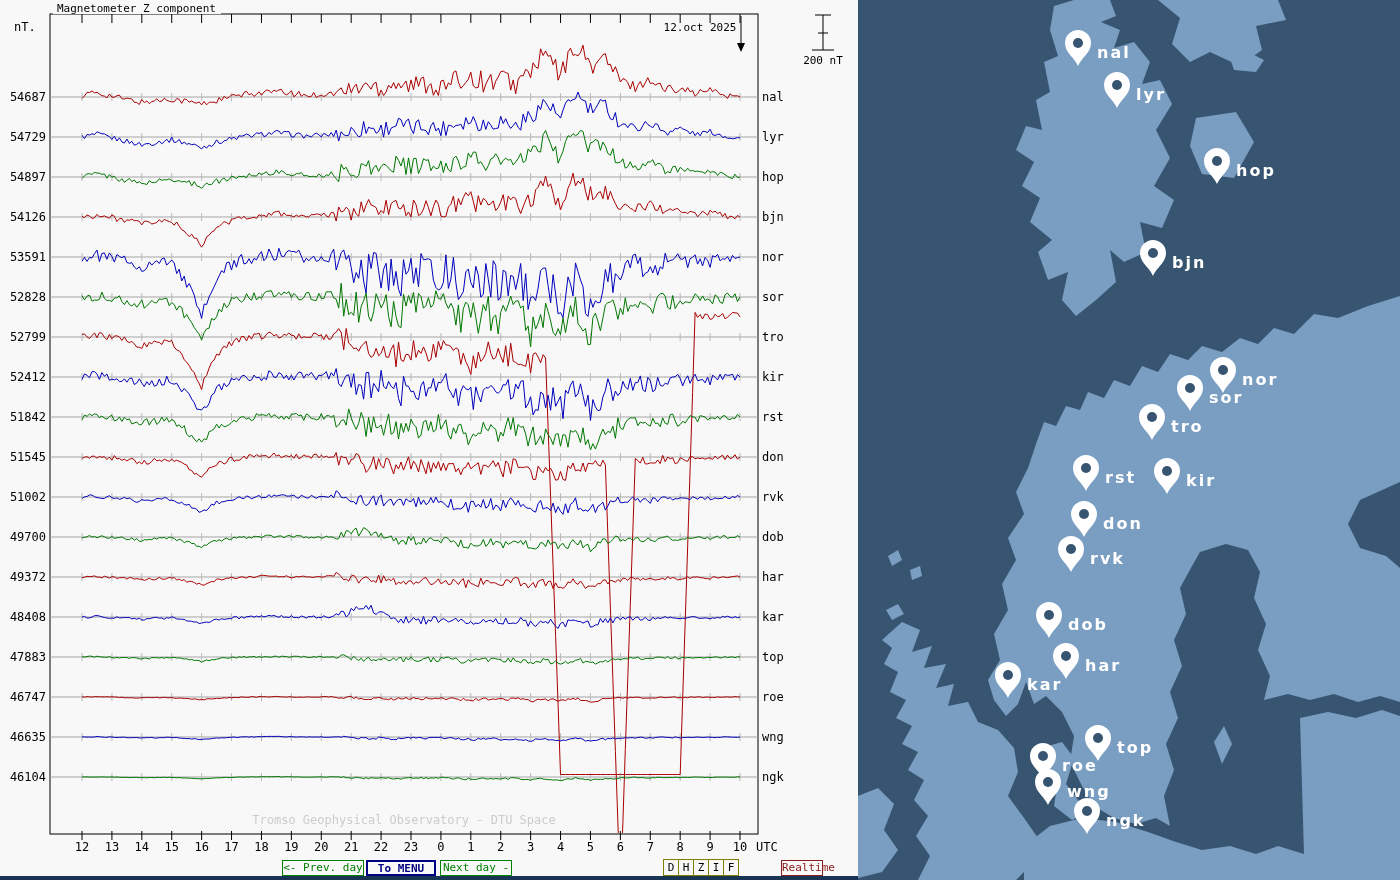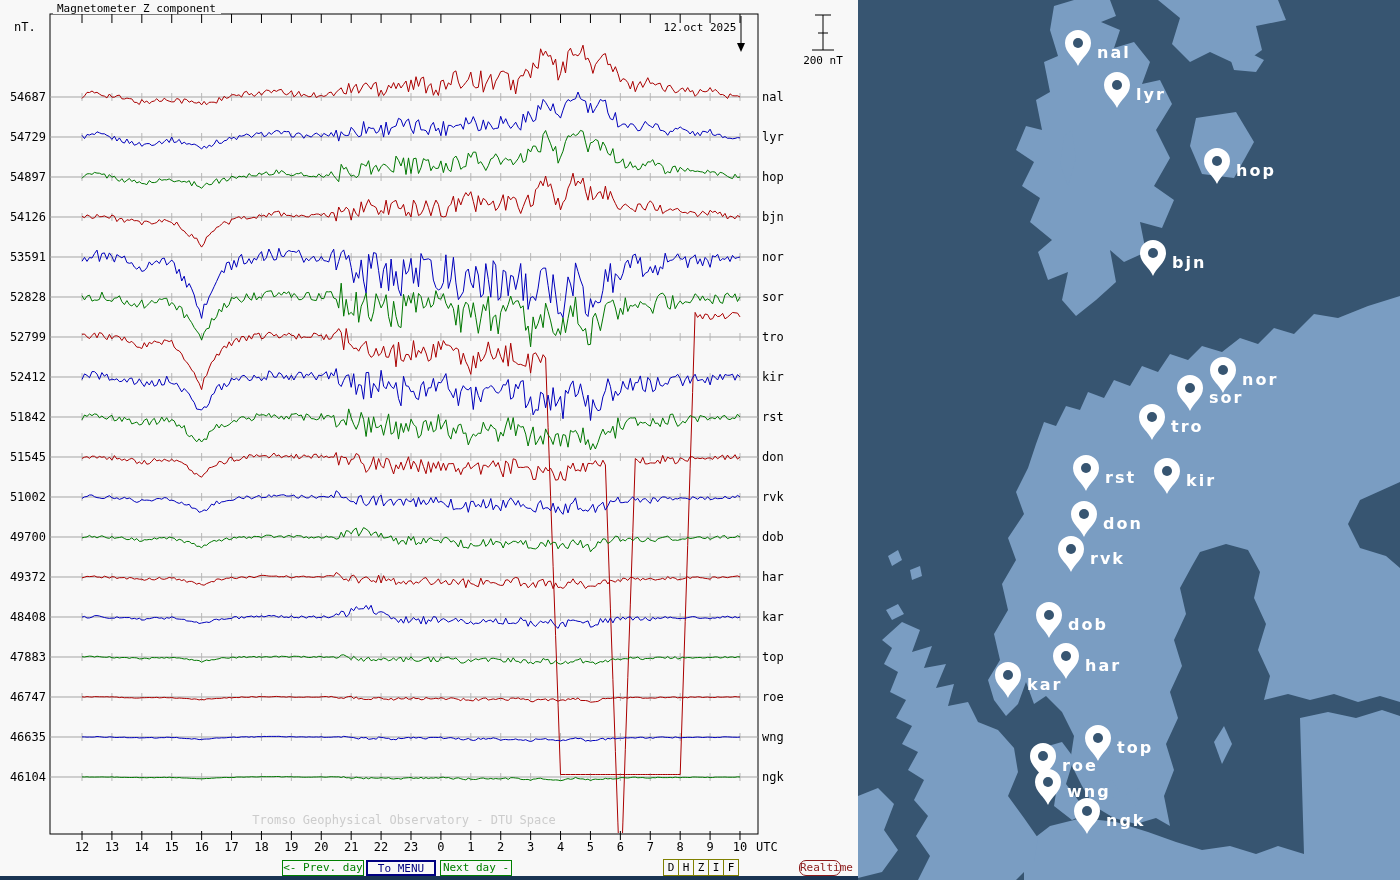--- a/index.html
+++ b/index.html
@@ -4,21 +4,21 @@
 <style>
   html,body{margin:0;padding:0;background:#f8f8f8;width:1400px;height:880px;overflow:hidden;
     font-family:"DejaVu Sans Mono","Liberation Mono",monospace;}
   #stage{position:relative;width:1400px;height:880px;}
   #left-panel{position:absolute;left:0;top:0;width:858px;height:880px;background:#f8f8f8;}
   #chart-svg{position:absolute;left:0;top:0;}
   #map-panel{position:absolute;left:858px;top:0;width:542px;height:880px;}
   .btn{position:absolute;box-sizing:border-box;font-size:11px;line-height:13px;text-align:center;
     background:#f8f8f8;cursor:pointer;padding-top:0;height:16px;}
   .btn-green{border:1px solid #008000;color:#008000;}
-  .btn-navy{border:2px solid #000080;color:#000080;font-weight:normal;}
+  .btn-navy{border:2px solid #000080;color:#000080;font-weight:bold;}
   .btn-maroon{border:1px solid #8b1a1a;color:#8b1a1a;}
   #dhzif{position:absolute;left:663px;top:859px;height:17px;display:flex;border:1px solid #808000;
     background:#f8f8f8;box-sizing:border-box;}
   #dhzif .cell{width:14px;text-align:center;font-size:11px;line-height:15px;color:#000;
     border-right:1px solid #808000;cursor:pointer;}
   #dhzif .cell:last-child{border-right:none;}
   #bottom-edge{position:absolute;left:0;top:876px;width:858px;height:4px;background:#1a3553;}
   text{font-family:"DejaVu Sans Mono","Liberation Mono",monospace;}
   .map-label{font-family:"DejaVu Sans","Liberation Sans",sans-serif;font-weight:bold;
     letter-spacing:2px;}
@@ -617,21 +617,21 @@
     <div class="btn btn-green" style="left:282px;top:860px;width:82px;">&lt;- Prev. day</div>
     <div class="btn btn-navy" style="left:366px;top:860px;width:70px;">To MENU</div>
     <div class="btn btn-green" style="left:440px;top:860px;width:72px;">Next day -&gt;</div>
     <div id="dhzif">
         <div class="cell">D</div>
         <div class="cell">H</div>
         <div class="cell">Z</div>
         <div class="cell">I</div>
         <div class="cell">F</div>
       </div>
-    <div class="btn btn-maroon" style="left:799px;top:860px;width:42px;border-radius:7px;">Realtime</div>
+    <div class="btn btn-maroon" style="left:781px;top:860px;width:42px;">Realtime</div>
     <div id="bottom-edge"></div>
   </div>
 
   <svg id="map-panel" width="542" height="880" viewBox="0 0 542 880">
     <rect id="sea" x="0" y="0" width="542" height="880" fill="#375571"></rect>
     <g id="landmasses">
       <path class="land" d="M196,6 L216,0 L252,0 L258,16 L243,22 L262,30 L256,48 L276,42 L292,62 L284,84 L302,80 L314,104 L298,130 L312,158 L296,186 L316,200 L304,228 L282,222 L288,252 L266,262 L252,250 L258,282 L238,300 L218,316 L204,300 L210,272 L190,280 L180,252 L194,240 L172,222 L182,198 L164,186 L176,162 L158,150 L168,126 L184,130 L178,100 L192,92 L186,62 L200,56 L192,30 Z" fill="#7a9dc2"></path>
       <path class="land" d="M300,0 L420,0 L428,20 L398,26 L404,50 L382,66 L352,52 L332,62 L314,44 L322,18 Z" fill="#7a9dc2"></path>
       <path class="land" d="M338,118 L378,112 L396,142 L376,178 L344,174 L332,146 Z" fill="#7a9dc2"></path>
       <path class="land" d="M372,58 L390,52 L406,60 L398,72 L376,70 Z" fill="#7a9dc2"></path>

